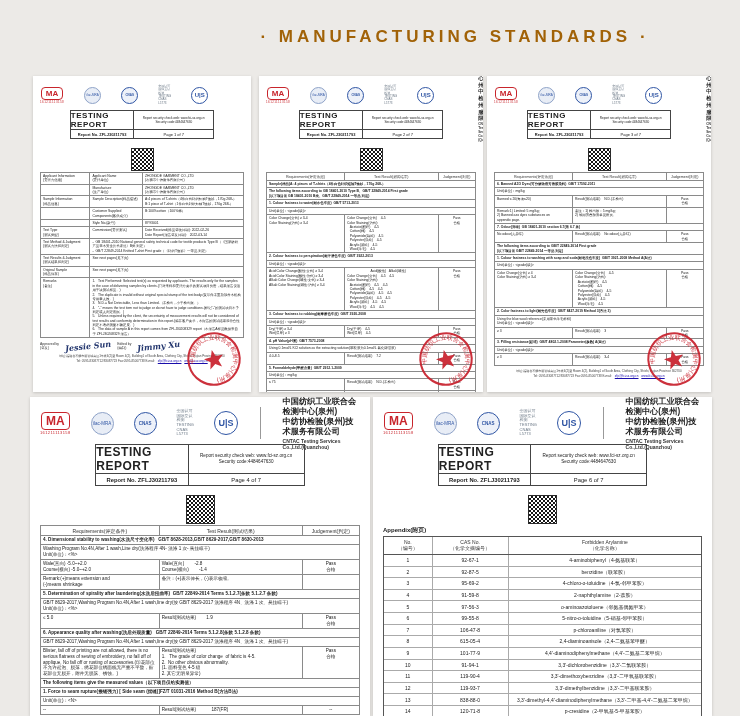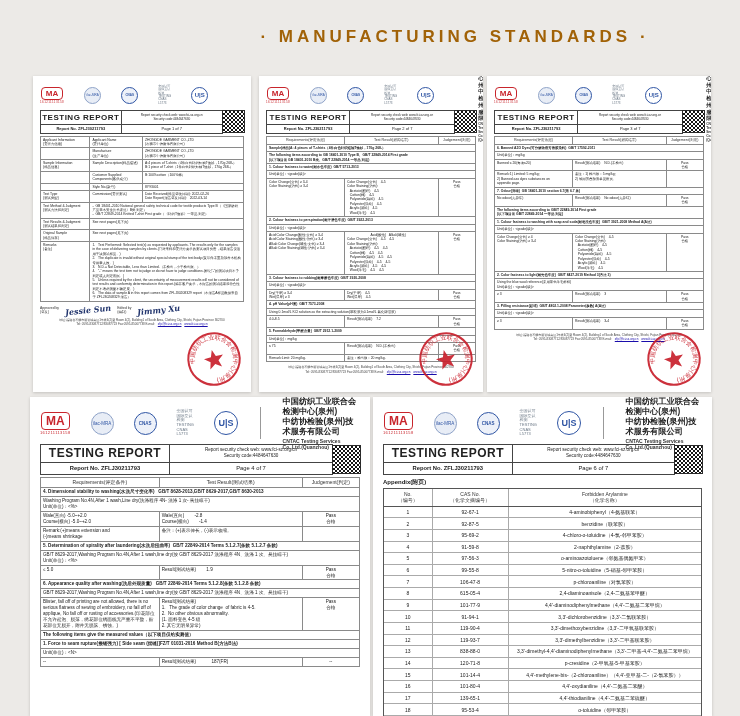--- a/index.html
+++ b/index.html
@@ -47,21 +47,21 @@
   .cert--lg .uslogo{width:22px;height:22px;font-size:9px;}
   .vdiv{width:1px;align-self:stretch;background:#999;margin:2px 2px;}
   .orgname{display:flex;flex-direction:column;justify-content:center;}
   .orgname .cn{font-weight:700;color:#1c1c1c;}
   .cert--sm .orgname .cn{font-size:5.4px;line-height:1.25;}
   .cert--lg .orgname .cn{font-size:8.2px;line-height:1.25;}
   .orgname .en{font-weight:700;color:#333;}
   .cert--sm .orgname .en{font-size:3.3px;}
   .cert--lg .orgname .en{font-size:5px;}
   
-  .rptwrap{display:flex;align-items:flex-end;gap:0;}
+  .rptwrap{display:flex;align-items:center;gap:10px;flex-direction:column;}
   .rpt{flex:1;border:1px solid #444;display:grid;grid-template-columns:44% 56%;}
   .r1l{font-weight:800;display:flex;align-items:center;justify-content:center;letter-spacing:.5px;}
   .cert--sm .r1l{font-size:8px;}
   .cert--lg .r1l{font-size:12px;}
   .r1r{border-left:1px solid #444;display:flex;flex-direction:column;align-items:center;justify-content:center;text-align:center;}
   .cert--sm .r1r{font-size:3.1px;line-height:1.4;padding:2px 1px;}
   .cert--lg .r1r{font-size:4.6px;line-height:1.4;padding:2px 1px;}
   .r2l,.r2r{border-top:1px solid #444;display:flex;align-items:center;justify-content:center;font-weight:700;}
   .r2r{border-left:1px solid #444;font-weight:400;}
   .cert--sm .r2l,.cert--sm .r2r{font-size:4px;padding:1.5px 0;}

